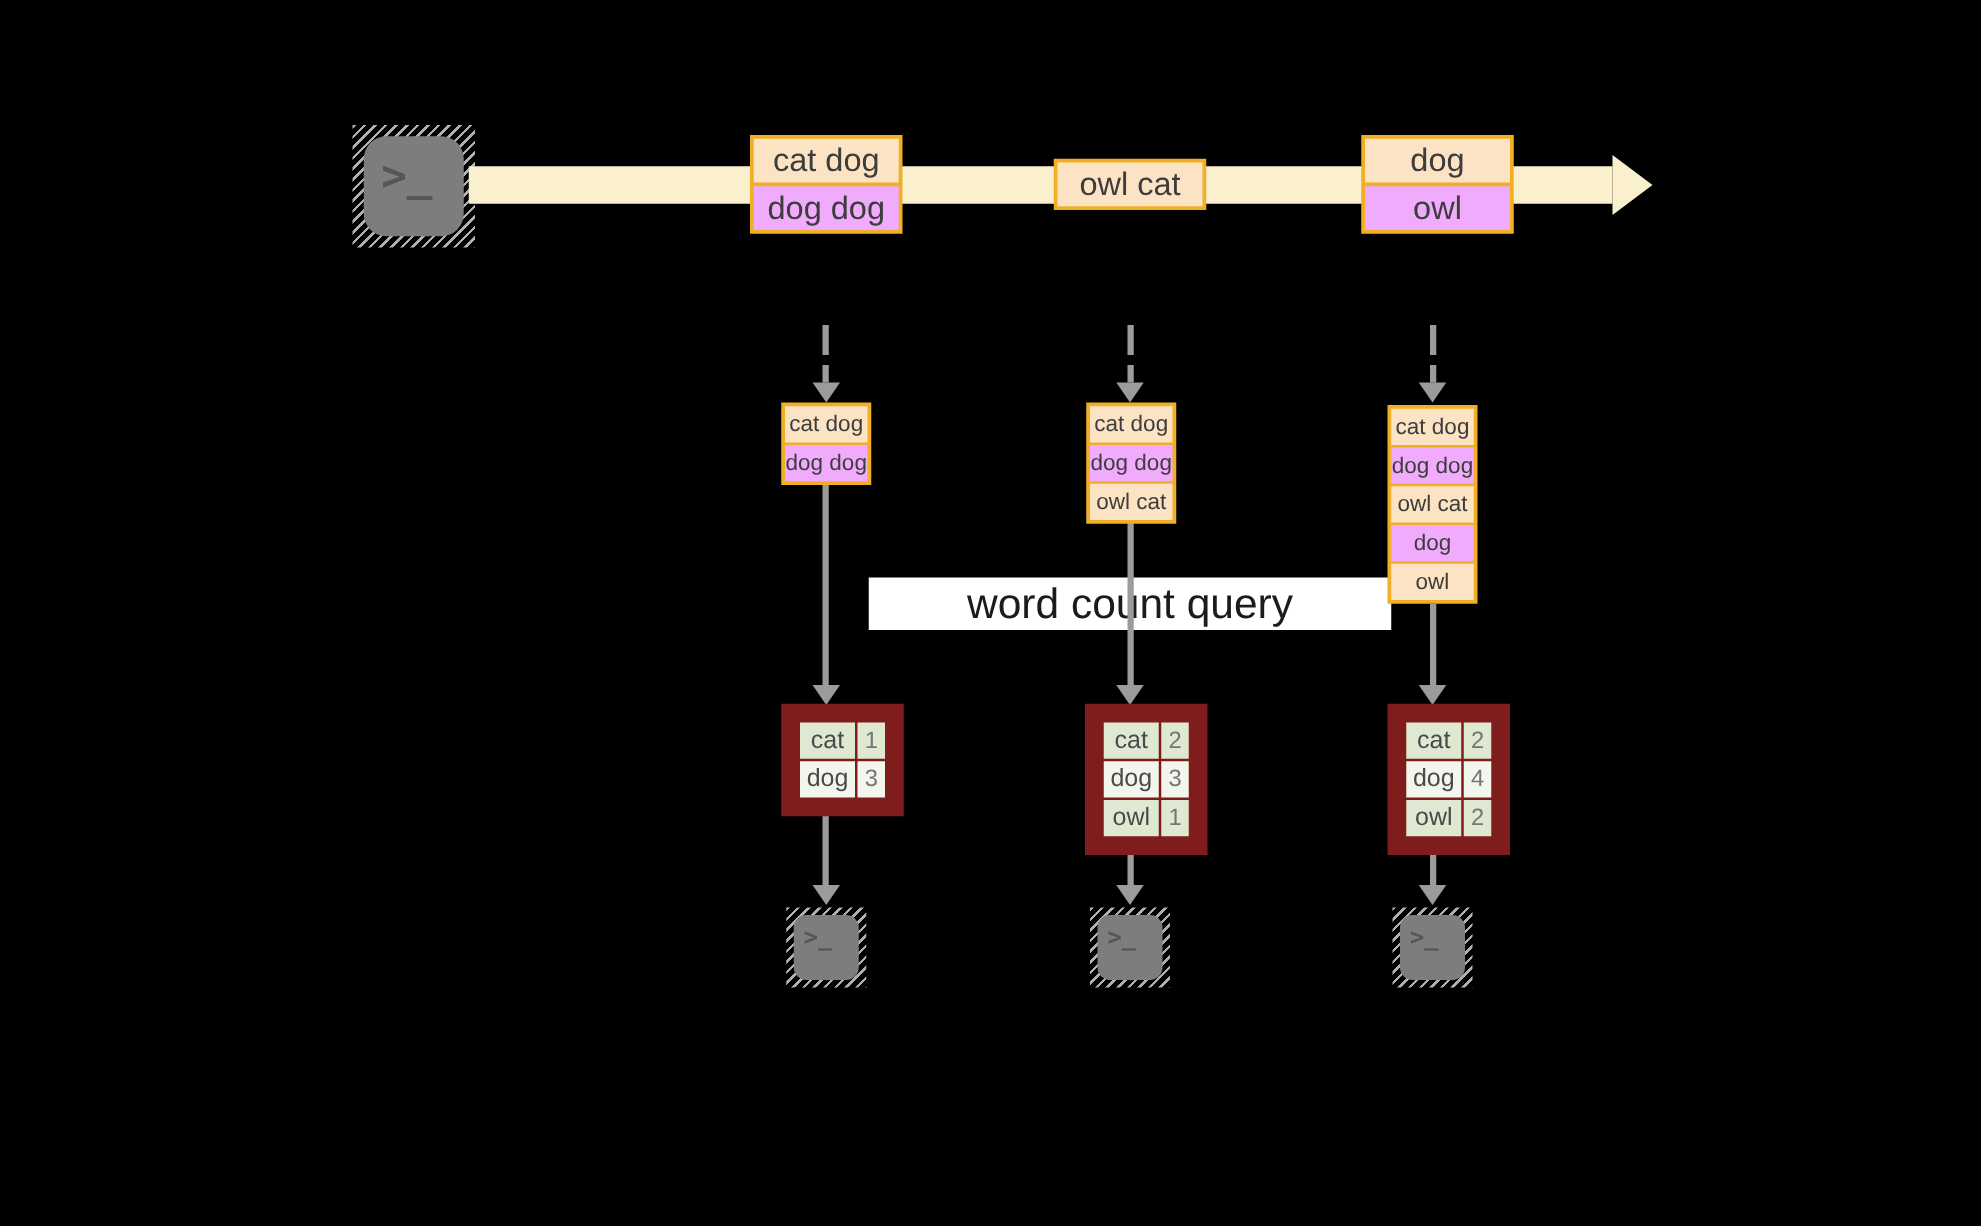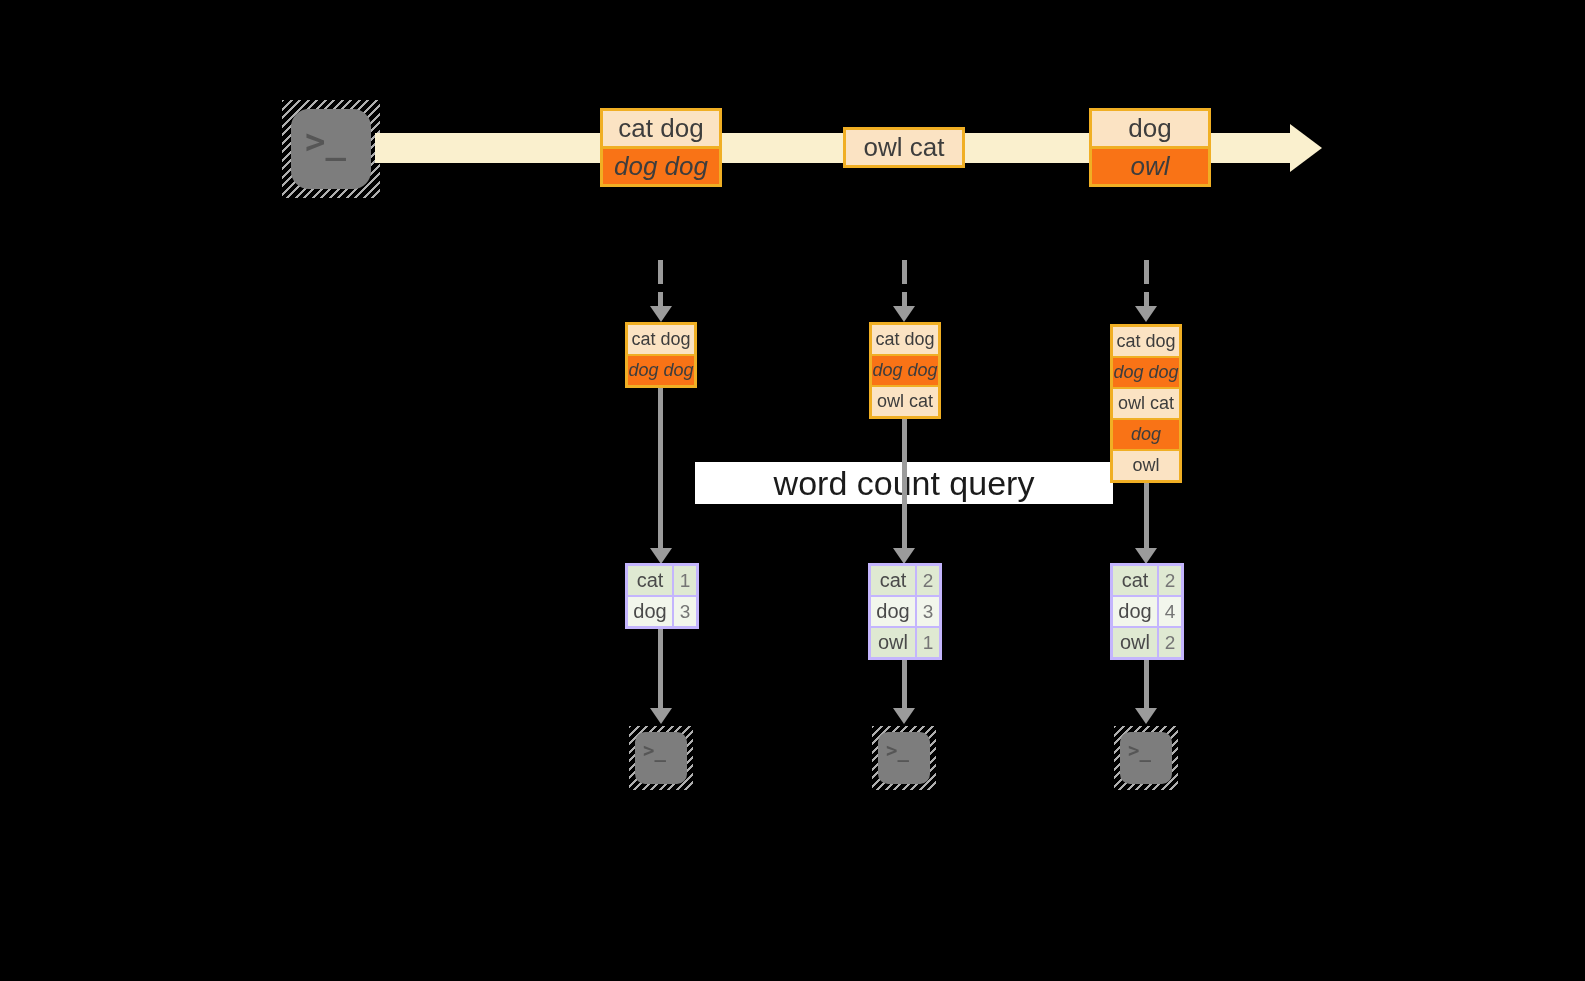--- a/index.html
+++ b/index.html
@@ -10,40 +10,40 @@
   .band{position:absolute;left:375px;top:133px;width:915px;height:30px;background:#FAF0CE;}
   .bandhead{position:absolute;left:1290px;top:124px;width:0;height:0;
             border-top:24px solid transparent;border-bottom:24px solid transparent;
             border-left:32px solid #FAF0CE;}
 
   
   .abox{position:absolute;background:#F0AF24;padding:3px;display:flex;flex-direction:column;gap:3px;z-index:3;}
   .sbox{gap:2px;}
   .acell{display:flex;align-items:center;justify-content:center;color:#3D3D3D;}
   .peach{background:#FBE3C3;}
-  .cream{background:#f97316;font-style:italic;}
+  .cream{background:#f0abfc;}
   .ecell{height:35px;font-size:26px;}
   .scell{height:29px;font-size:18px;}
   .ew{width:116px;}
   .sw{width:66px;}
 
   
   .vline{position:absolute;width:5px;background:#9B9B9B;z-index:2;}
   .vdash{position:absolute;width:5px;z-index:2;
          background:repeating-linear-gradient(to bottom,#9B9B9B 0 24px,rgba(0,0,0,0) 24px 32px);}
   .ahead{position:absolute;width:0;height:0;z-index:2;
          border-left:11px solid transparent;border-right:11px solid transparent;
          border-top:16px solid #9B9B9B;}
 
   
   .banner{position:absolute;left:695px;top:462px;width:418px;height:42px;background:#FFFFFF;
           display:flex;align-items:center;justify-content:center;font-size:34px;color:#1B1B1B;z-index:1;}
 
   
-  .gtable{position:absolute;background:#c4b5fd;padding:3px;display:grid;
+  .gtable{position:absolute;background:#7f1d1d;padding:15px;display:grid;
           grid-template-columns:44px 22px;gap:2px;z-index:3;}
   .gcell{display:flex;align-items:center;justify-content:center;height:29px;font-size:20px;color:#4A4A4A;}
   .gdark{background:#DFE9D2;}
   .glight{background:#F2F6EC;}
   .gnum{color:#757575;font-size:19px;}
 
   
   .terminal{position:absolute;
             background:repeating-linear-gradient(135deg,#AFAFAF 0 2px,rgba(0,0,0,0) 2px 6px);}
   .t-inner{position:absolute;background:#7D7D7D;}

